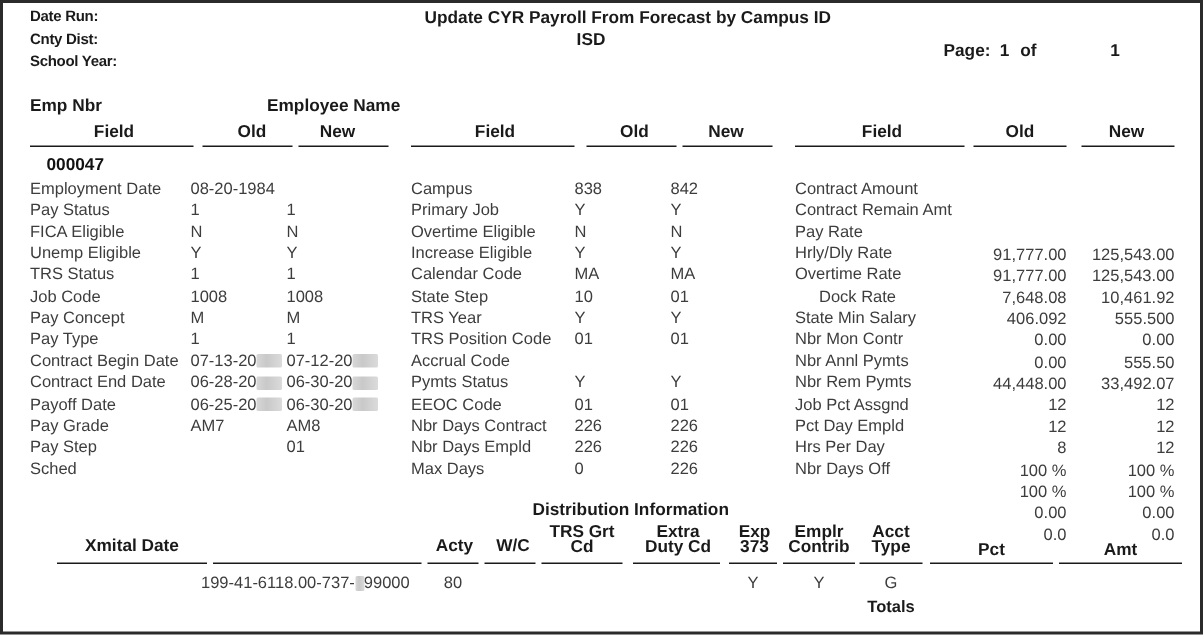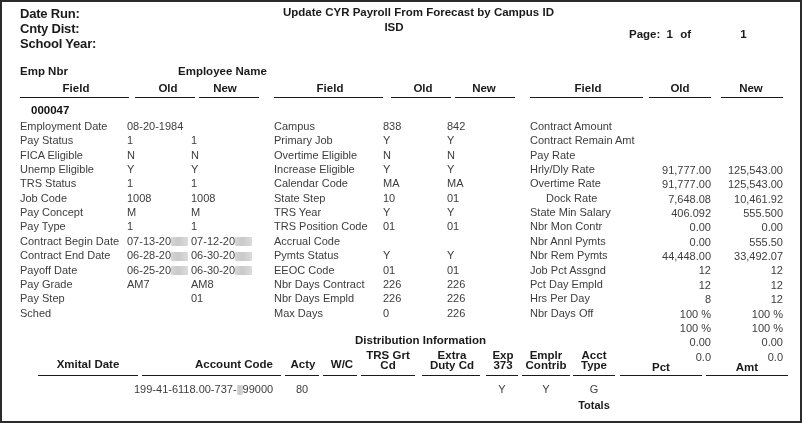--- a/index.html
+++ b/index.html
@@ -20,21 +20,21 @@
     overflow: hidden;
     color: #3a3a3a;
     font-size: 11px;
   }
   .abs { position: absolute; }
 
   
   .hdr-label {
     font-weight: bold;
     color: #1a1a1a;
-    font-size: 13px;
+    font-size: 10px;
     letter-spacing: -0.2px;
   }
   .rpt-title {
     font-weight: bold;
     color: #1a1a1a;
     font-size: 11.5px;
     white-space: nowrap;
   }
   .rpt-sub {
     font-weight: bold;
@@ -307,21 +307,20 @@
       <div class="abs val-r" style="left: 633px; top: 290.2px; width: 76px;">0.00</div>
       <div class="abs val-r" style="left: 705px; top: 290.2px; width: 76px;">0.00</div>
       <div class="abs fld" style="left: 528px; top: 304.55px;">Nbr Days Off</div>
       <div class="abs val-r" style="left: 633px; top: 304.55px; width: 76px;">0.0</div>
       <div class="abs val-r" style="left: 705px; top: 304.55px; width: 76px;">0.0</div>
     </div>
 
   <div class="abs dist-title" style="left:353px; top:332px;">Distribution Information</div>
 
   <div class="abs colhead" style="left:36px;  top:356px; width:100px;">Xmital Date</div>
-  <div class="abs colhead" style="left:132px; top:356px; width:200px;">Account Code</div>
   <div class="abs colhead" style="left:283px; top:356px; width:36px;">Acty</div>
   <div class="abs colhead" style="left:322px; top:356px; width:36px;">W/C</div>
 
   <div class="abs colhead" style="left:358px; top:347px; width:56px;">TRS Grt</div>
   <div class="abs colhead" style="left:358px; top:357px; width:56px;">Cd</div>
 
   <div class="abs colhead" style="left:420px; top:347px; width:60px;">Extra</div>
   <div class="abs colhead" style="left:420px; top:357px; width:60px;">Duty Cd</div>
 
   <div class="abs colhead" style="left:484px; top:347px; width:34px;">Exp</div>

